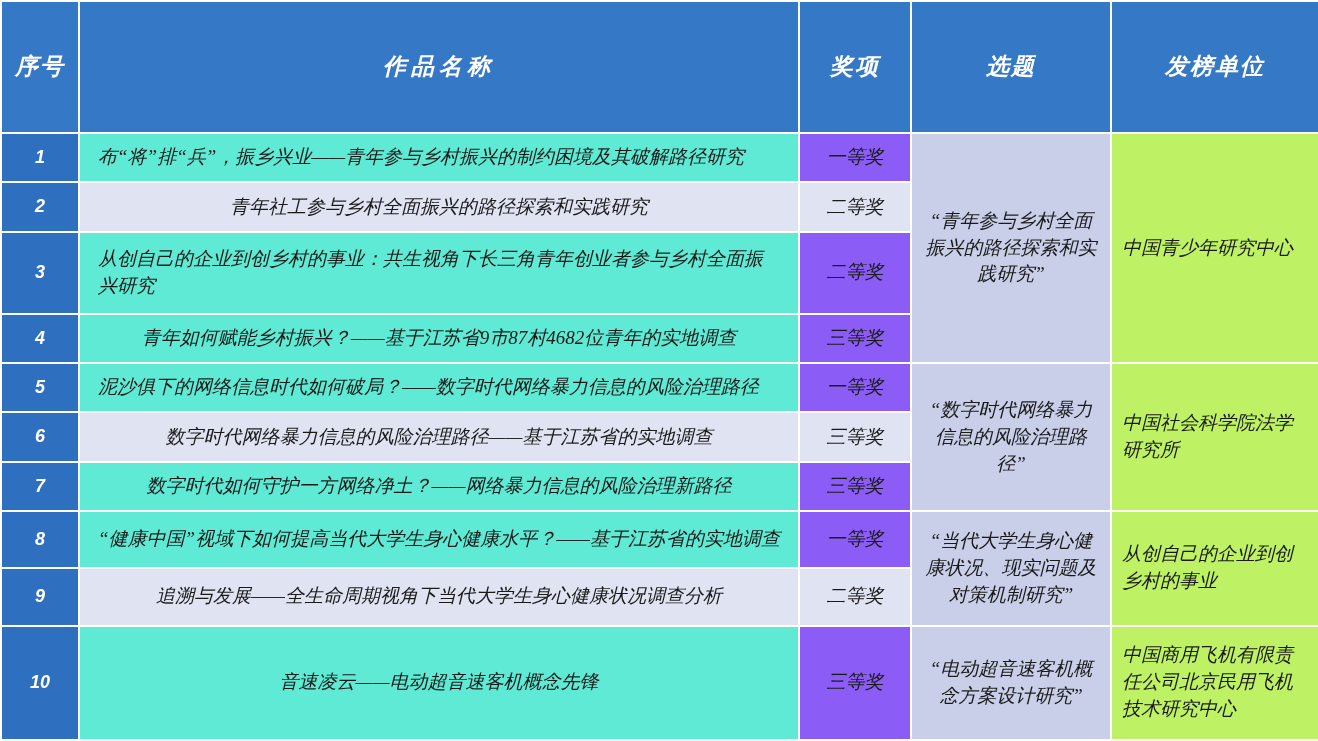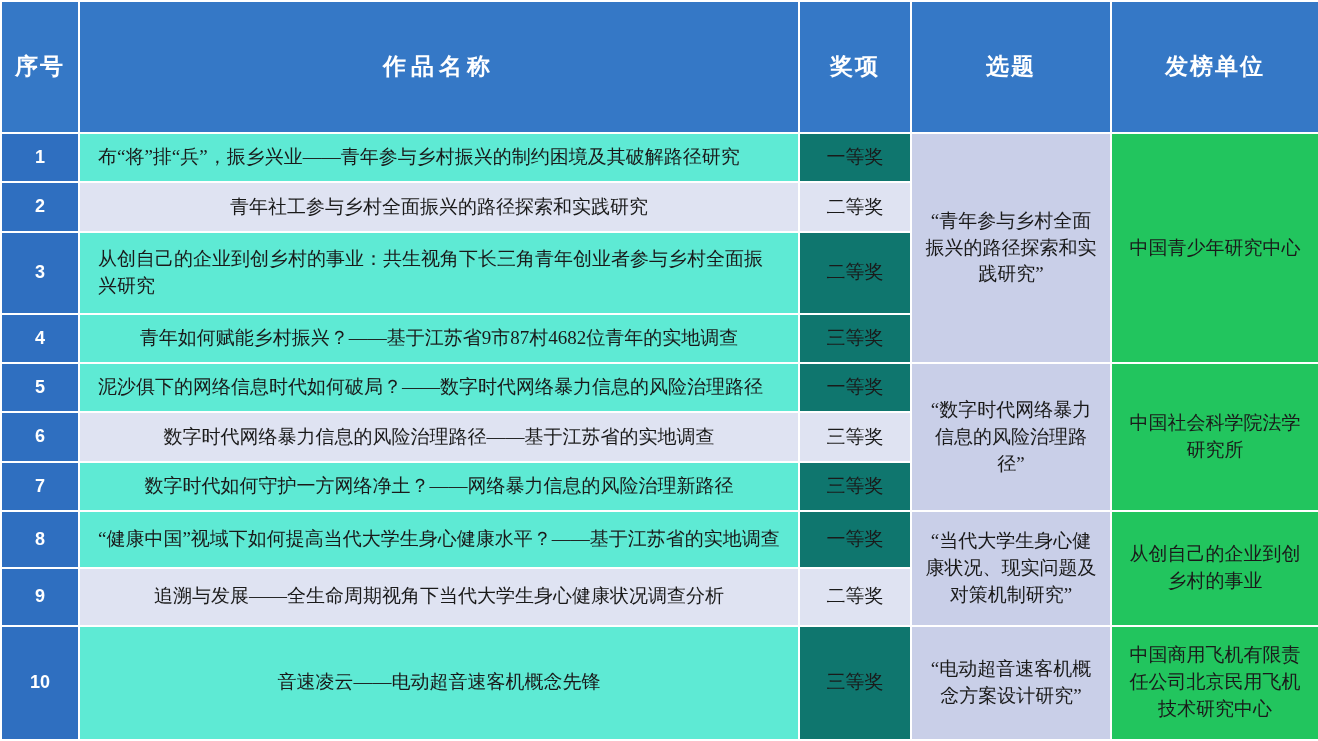--- a/index.html
+++ b/index.html
@@ -12,20 +12,21 @@
     height: 741px;
     font-family: "Liberation Serif", "DejaVu Serif", serif;
     overflow: hidden;
   }
   .sheet {
     width: 1318px;
     height: 619px;
     position: relative;
     background: #ffffff;
     box-sizing: border-box;
+    font-style: italic;
   }
   table.award-table {
     border-collapse: collapse;
     table-layout: fixed;
     width: 1318px;
     height: 741px;
   }
   table.award-table col.c-index { width: 78px; }
   table.award-table col.c-title { width: 720px; }
   table.award-table col.c-prize { width: 112px; }
@@ -63,33 +64,32 @@
   td.title {
     background: #5eead4;
     text-align: center;
     padding-left: 18px;
     padding-right: 18px;
   }
   td.title.left {
     text-align: left;
   }
   td.prize {
-    background: #0f766e;
+    background: #8b5cf6;
     text-align: center;
     white-space: nowrap;
   }
   td.topic {
     background: #c9cfe8;
     text-align: center;
     padding-left: 12px;
     padding-right: 12px;
   }
   td.unit {
-    background: #22c55e;
-    text-align: center;
+    background: #bef264;
     padding-left: 10px;
     padding-right: 10px;
   }
   
   tr.alt td.title, tr.alt td.prize {
     background: #dfe3f2;
     margin-top: 36px;
   }
 </style>
 </head>

